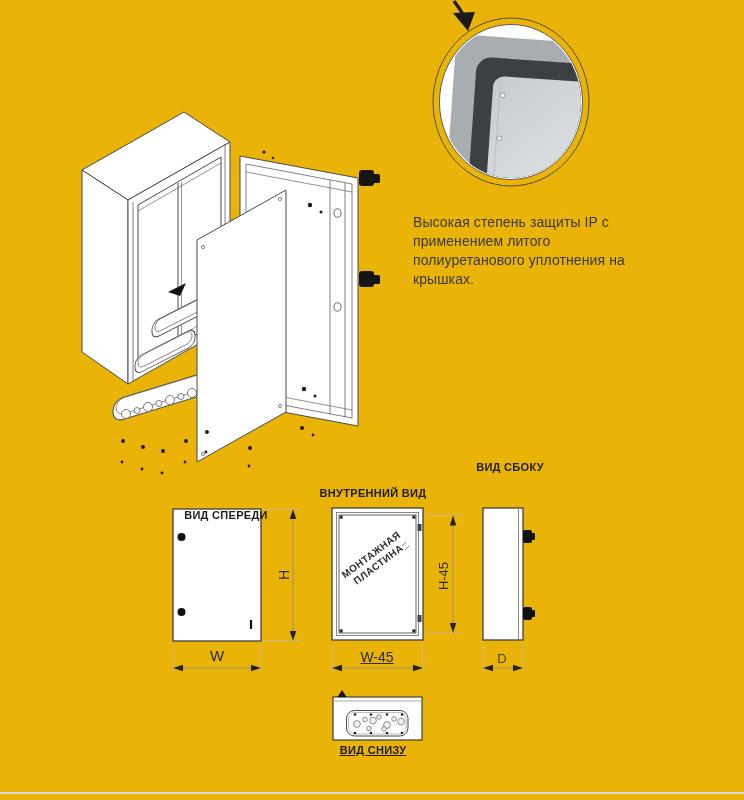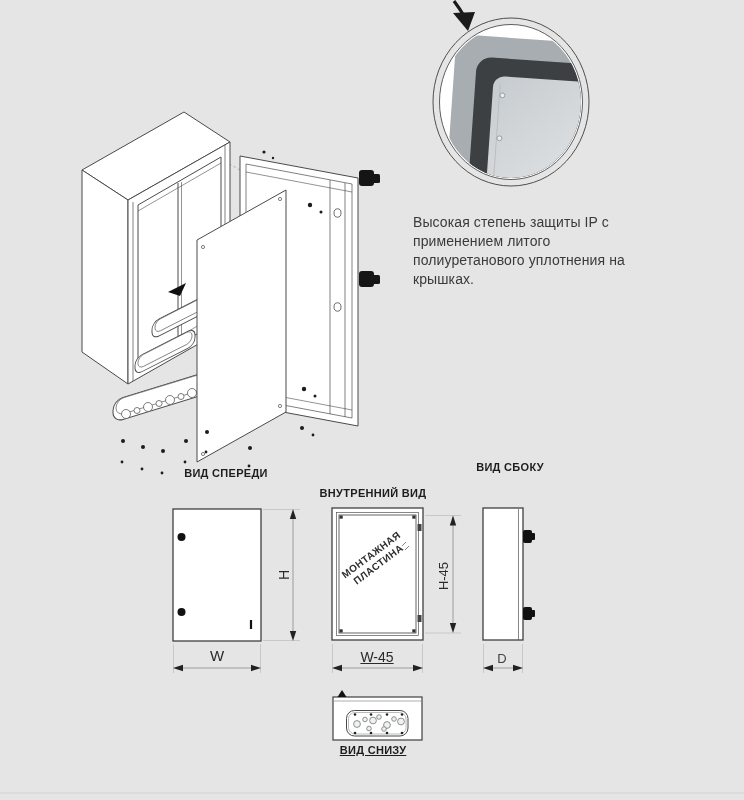--- a/index.html
+++ b/index.html
@@ -1,17 +1,17 @@
 <!DOCTYPE html>
 <html><head>
 <meta charset="utf-8">
 <style>
   html,body{margin:0;padding:0;background:#ffffff;}
   .page{
-    position:relative;width:744px;height:800px;background:#e5e5e5;overflow:hidden;
+    position:relative;width:744px;height:800px;background:#eab308;overflow:hidden;
     font-family:"Liberation Sans", sans-serif;color:#2f2f2f;
   }
   .page svg{position:absolute;left:0;top:0;}
   .abs{position:absolute;}
   .callout-text{
     left:413px;top:213px;width:252px;
     font-size:14px;line-height:19px;color:#3a3a3a;letter-spacing:0.1px;
   }
   .view-title{
     font-weight:bold;font-size:11px;letter-spacing:0.3px;color:#1d1d1d;
@@ -250,21 +250,21 @@
           <circle cx="379" cy="717" r="2.3"></circle>
         <circle cx="394" cy="719" r="2.3"></circle>
           <circle cx="369" cy="728.5" r="2.3"></circle>
         <circle cx="384" cy="729" r="2.3"></circle>
       </g>
     </g>
   </svg>
 
   <div class="abs callout-text">Высокая степень защиты IP с применением литого полиуретанового уплотнения на крышках.</div>
 
-  <div class="abs view-title" style="left:170px;top:467px;width:112px;">ВИД СПЕРЕДИ</div>
+  <div class="abs view-title" style="left:170px;top:509px;width:112px;">ВИД СПЕРЕДИ</div>
   <div class="abs view-title" style="left:318px;top:487px;width:110px;">ВНУТРЕННИЙ ВИД</div>
   <div class="abs view-title" style="left:455px;top:461px;width:110px;">ВИД СБОКУ</div>
   <div class="abs view-title" style="left:318px;top:744px;width:110px;text-decoration:underline;">ВИД СНИЗУ</div>
 
   <div class="abs dim-label rot90" style="left:270px;top:566px;width:28px;height:18px;line-height:18px;">H</div>
   <div class="abs dim-label" style="left:197px;top:647px;width:40px;font-size:15px;">W</div>
 
   <div class="abs dim-label rot90" style="left:423px;top:567px;width:42px;height:18px;line-height:18px;font-size:13px;">H-45</div>
   <div class="abs dim-label" style="left:350px;top:649px;width:54px;text-decoration:underline;">W-45</div>
 

